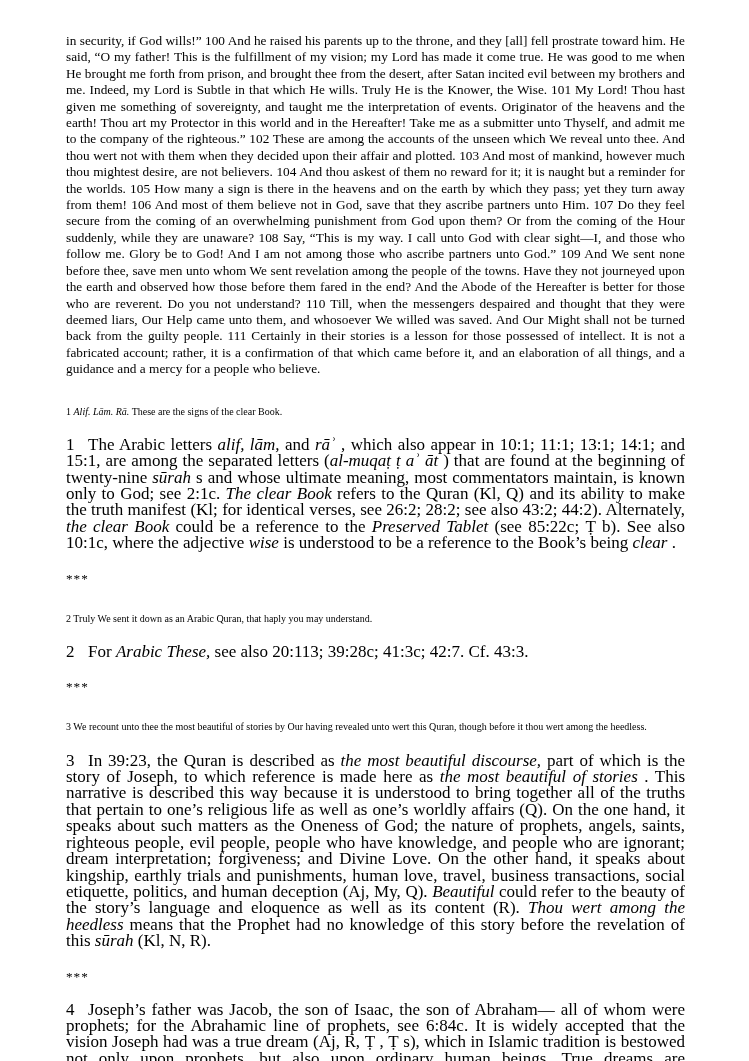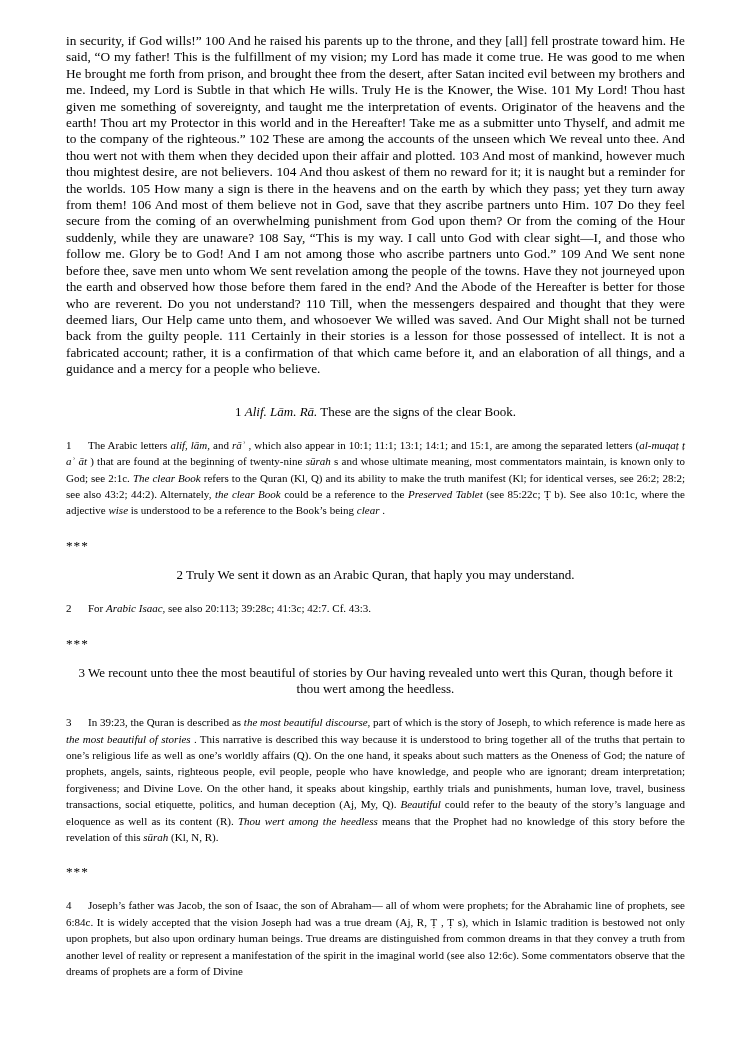--- a/index.html
+++ b/index.html
@@ -41,30 +41,30 @@
   h2#commentary-heading {
     font-size: 17.5px;
     line-height: 20px;
     font-weight: bold;
     color: #1c1c9c;
     text-decoration: underline;
     margin: 31px 0 0 0;
     letter-spacing: 0.1px;
   }
   .verse-line {
-    font-size: 13px;
+    font-size: 10px;
     line-height: 16.3px;
-    text-align: center;
+    text-align: left;
     margin: 26px 0 0 0;
   }
   .verse-line.tight {
-    margin-top: 13px;
+    margin-top: 24px;
   }
   .comment {
-    font-size: 11px;
+    font-size: 17px;
     line-height: 16.4px;
     text-align: justify;
     margin: 17px 0 0 0;
   }
   .comment .num {
     display: inline-block;
     width: 22px;
   }
   .stars {
     font-size: 13.2px;
@@ -90,21 +90,21 @@
   <p class="comment">
     <span class="num">1</span><span>The Arabic letters <i>alif, lām,</i> and <i>rāʾ</i> , which also appear in 10:1; 11:1; 13:1; 14:1; and 15:1, are among the separated letters (<i>al-muqaṭ ṭ aʾ āt</i> ) that are found at the beginning of twenty-nine <i>sūrah</i> s and whose ultimate meaning, most commentators maintain, is known only to God; see 2:1c. <i>The clear Book</i> refers to the Quran (Kl, Q) and its ability to make the truth manifest (Kl; for identical verses, see 26:2; 28:2; see also 43:2; 44:2). Alternately, <i>the clear Book</i> could be a reference to the <i>Preserved Tablet</i> (see 85:22c; Ṭ b). See also 10:1c, where the adjective <i>wise</i> is understood to be a reference to the Book’s being <i>clear</i> .</span>
   </p>
   <p class="stars">***</p>
 
   <p class="verse-line tight">
     <span>2</span>
     <span>Truly We sent it down as an Arabic Quran, that haply you may understand.</span>
   </p>
   <p class="comment">
-    <span class="num">2</span><span>For <i>Arabic Isaac,</i> see also 20:113; 39:28c; 41:3c; 42:7. Cf. 43:3.</span>
+    <span class="num">2</span><span>For <i>Arabic These,</i> see also 20:113; 39:28c; 41:3c; 42:7. Cf. 43:3.</span>
   </p>
   <p class="stars">***</p>
 
   <p class="verse-line tight">
     <span>3</span>
     <span>We recount unto thee the most beautiful of stories by Our having revealed unto wert this Quran, though before it thou wert among the heedless.</span>
   </p>
   <p class="comment">
     <span class="num">3</span><span>In 39:23, the Quran is described as <i>the most beautiful discourse,</i> part of which is the story of Joseph, to which reference is made here as <i>the most beautiful of stories</i> . This narrative is described this way because it is understood to bring together all of the truths that pertain to one’s religious life as well as one’s worldly affairs (Q). On the one hand, it speaks about such matters as the Oneness of God; the nature of prophets, angels, saints, righteous people, evil people, people who have knowledge, and people who are ignorant; dream interpretation; forgiveness; and Divine Love. On the other hand, it speaks about kingship, earthly trials and punishments, human love, travel, business transactions, social etiquette, politics, and human deception (Aj, My, Q). <i>Beautiful</i> could refer to the beauty of the story’s language and eloquence as well as its content (R). <i>Thou wert among the heedless</i> means that the Prophet had no knowledge of this story before the revelation of this <i>sūrah</i> (Kl, N, R).</span>
   </p>

